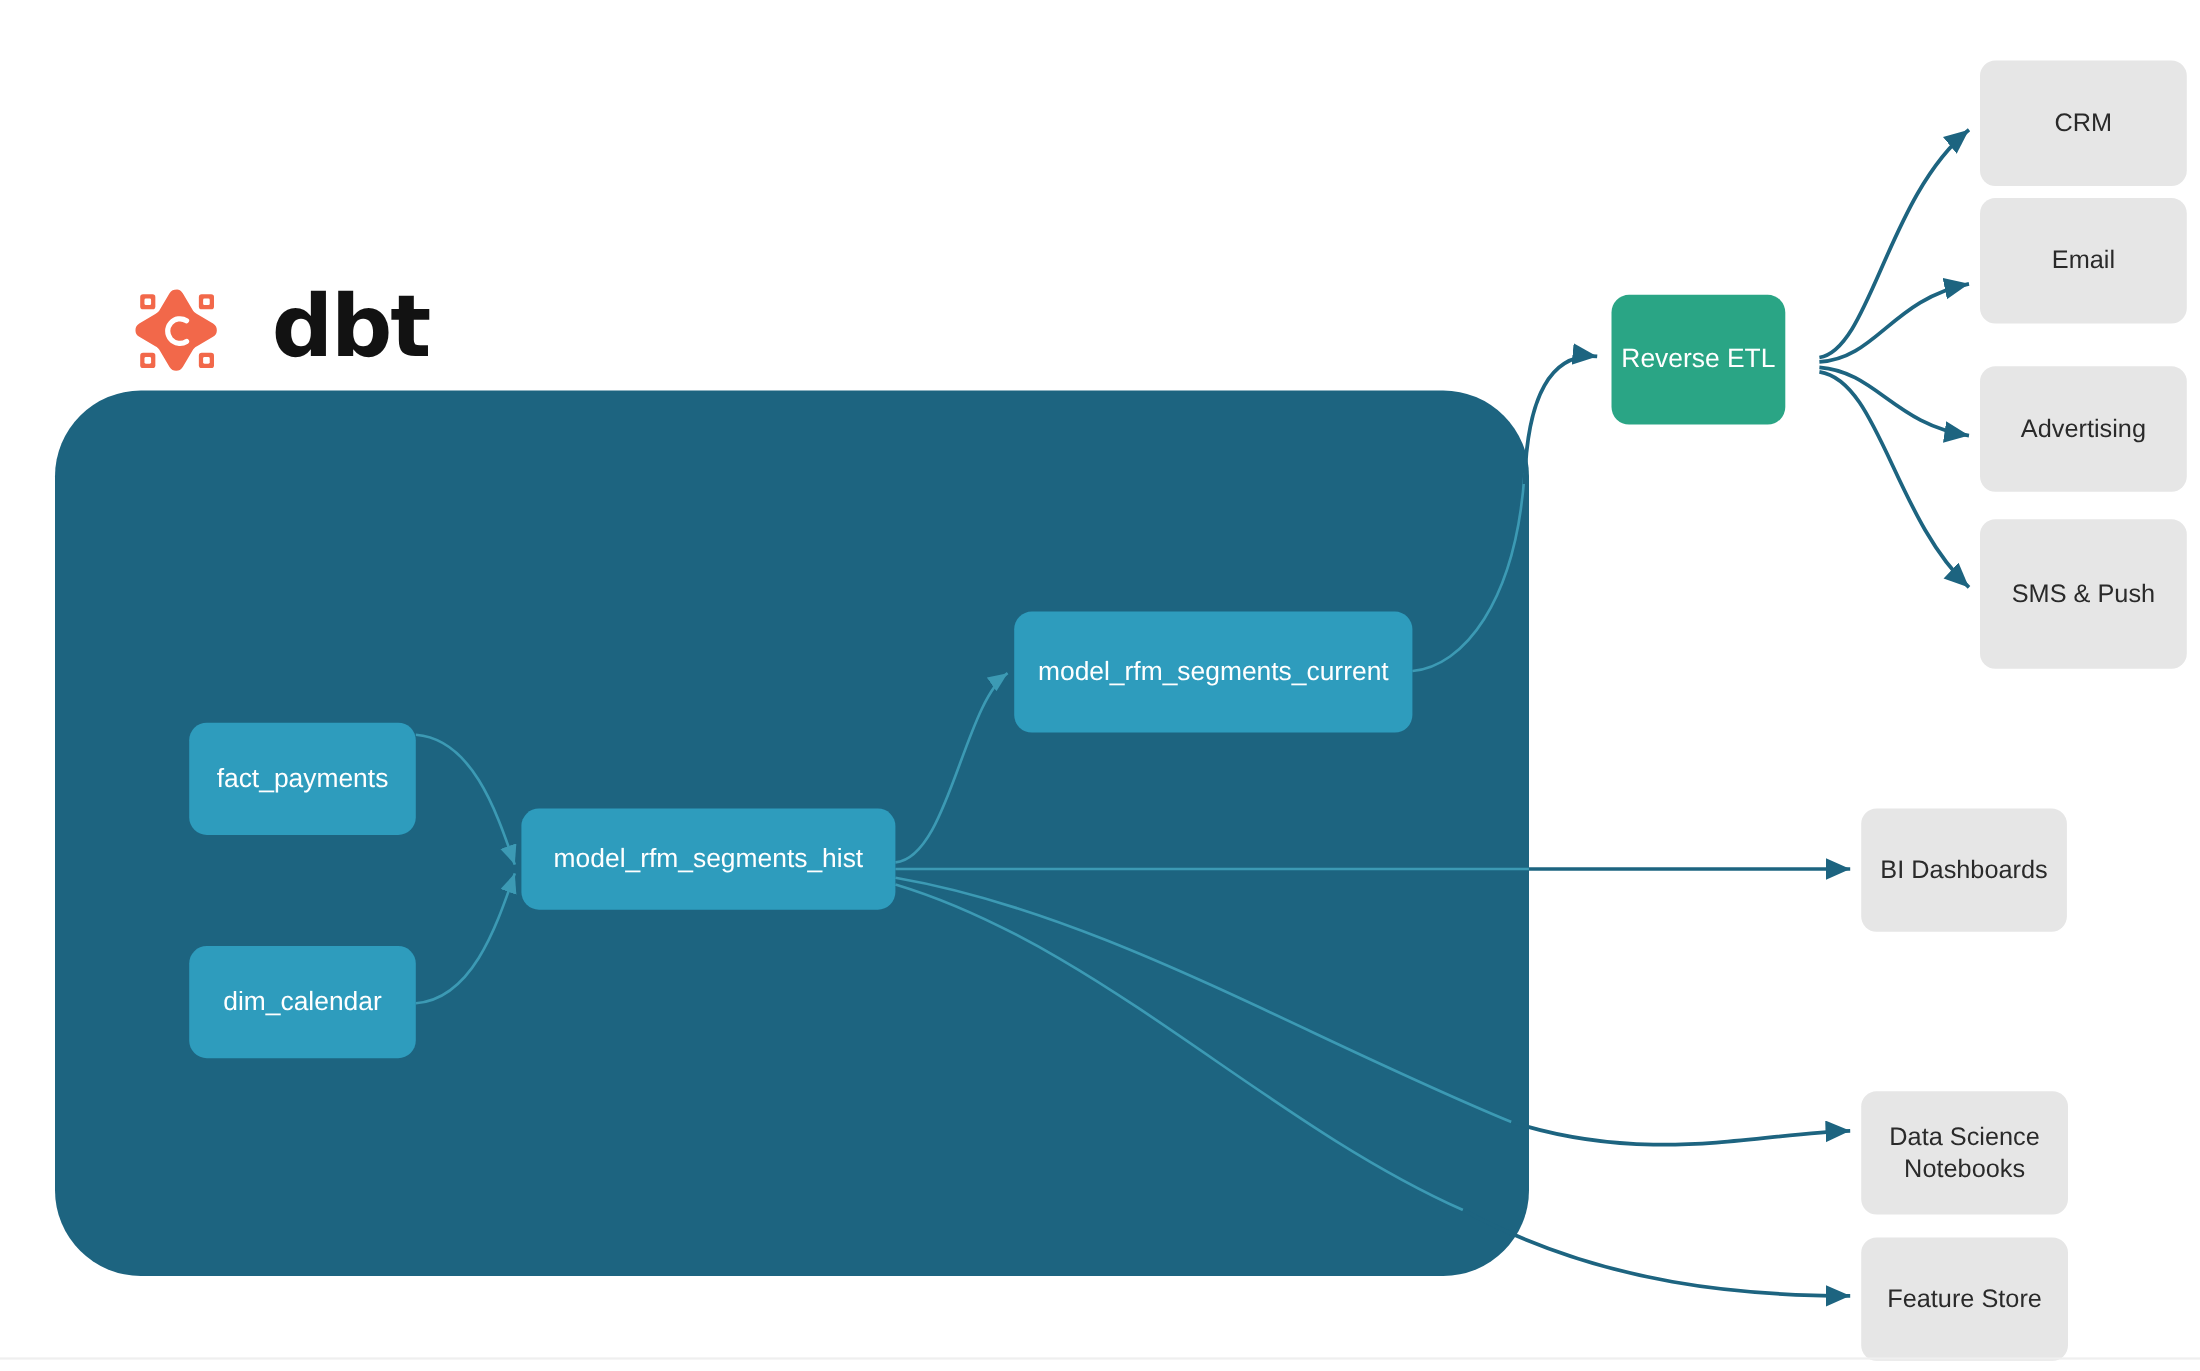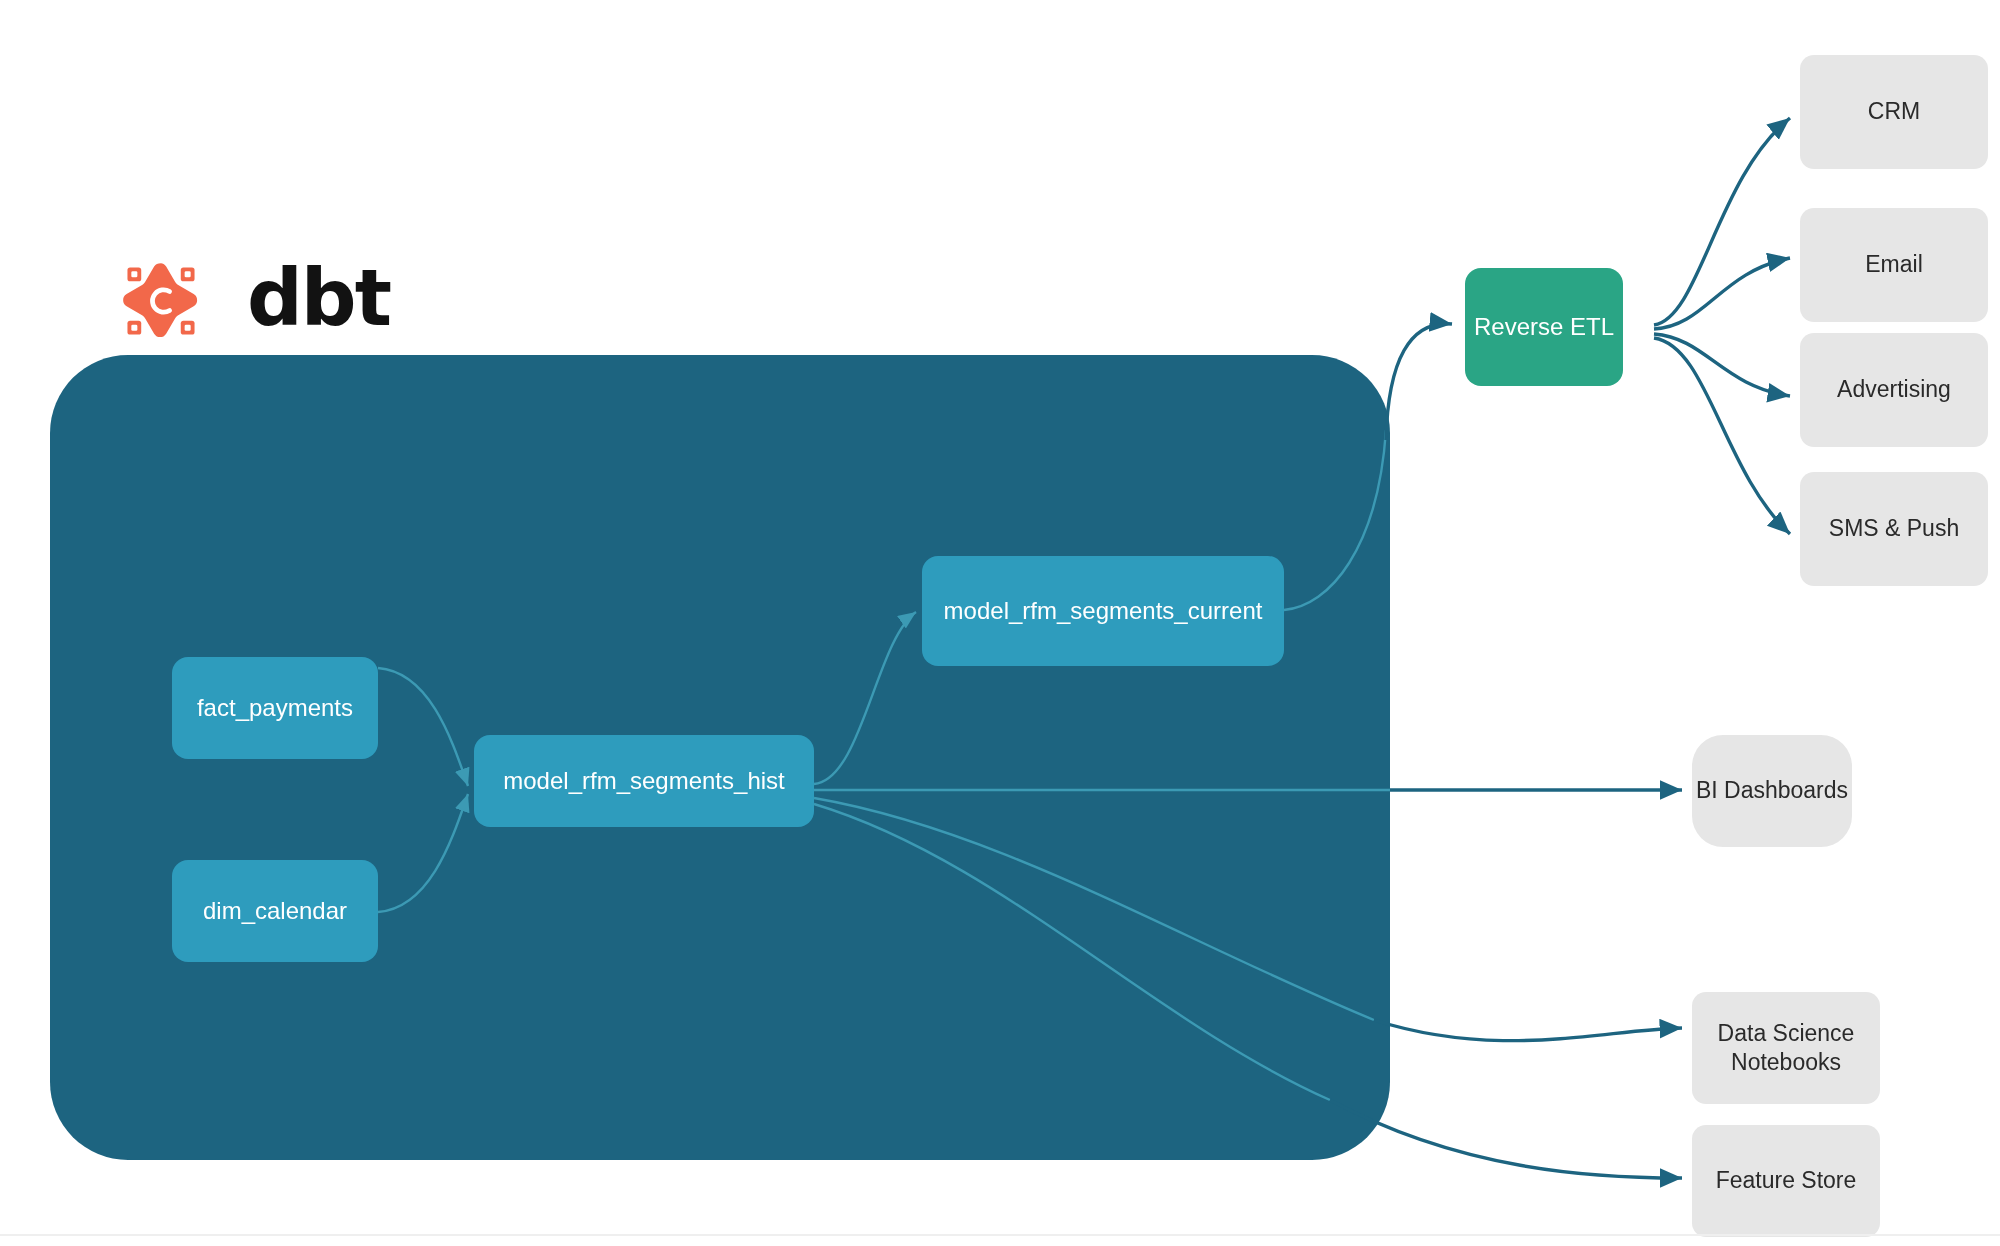--- a/index.html
+++ b/index.html
@@ -198,33 +198,33 @@
   </div>
 
   <div class="node node-etl" style="left:1465px; top:268px; width:158px; height:118px;justify-content:center;">
     <span>Reverse ETL</span>
   </div>
 
   <div class="node node-dest" style="left:1800px; top:55px; width:188px; height:114px;">
     <span>CRM</span>
   </div>
 
-  <div class="node node-dest" style="left:1800px; top:208px; width:188px; height:114px;text-align:center;">
+  <div class="node node-dest" style="left:1800px; top:180px; width:188px; height:114px;text-align:center;">
     <span>Email</span>
   </div>
 
   <div class="node node-dest" style="left:1800px; top:333px; width:188px; height:114px;">
     <span>Advertising</span>
   </div>
 
-  <div class="node node-dest" style="left:1800px; top:472px; width:188px; height:114px;">
+  <div class="node node-dest" style="left:1800px; top:472px; width:188px; height:136px;">
     <span>SMS &amp; Push</span>
   </div>
 
-  <div class="node node-dest" style="left:1692px; top:735px; width:160px; height:112px;border-radius:31px;">
+  <div class="node node-dest" style="left:1692px; top:735px; width:187px; height:112px;">
     <span>BI Dashboards</span>
   </div>
 
   <div class="node node-dest" style="left:1692px; top:992px; width:188px; height:112px; flex-direction:column;align-items:center;">
     <span>Data Science</span>
     <span>Notebooks</span>
   </div>
 
   <div class="node node-dest" style="left:1692px; top:1125px; width:188px; height:112px;">
     <span>Feature Store</span>

